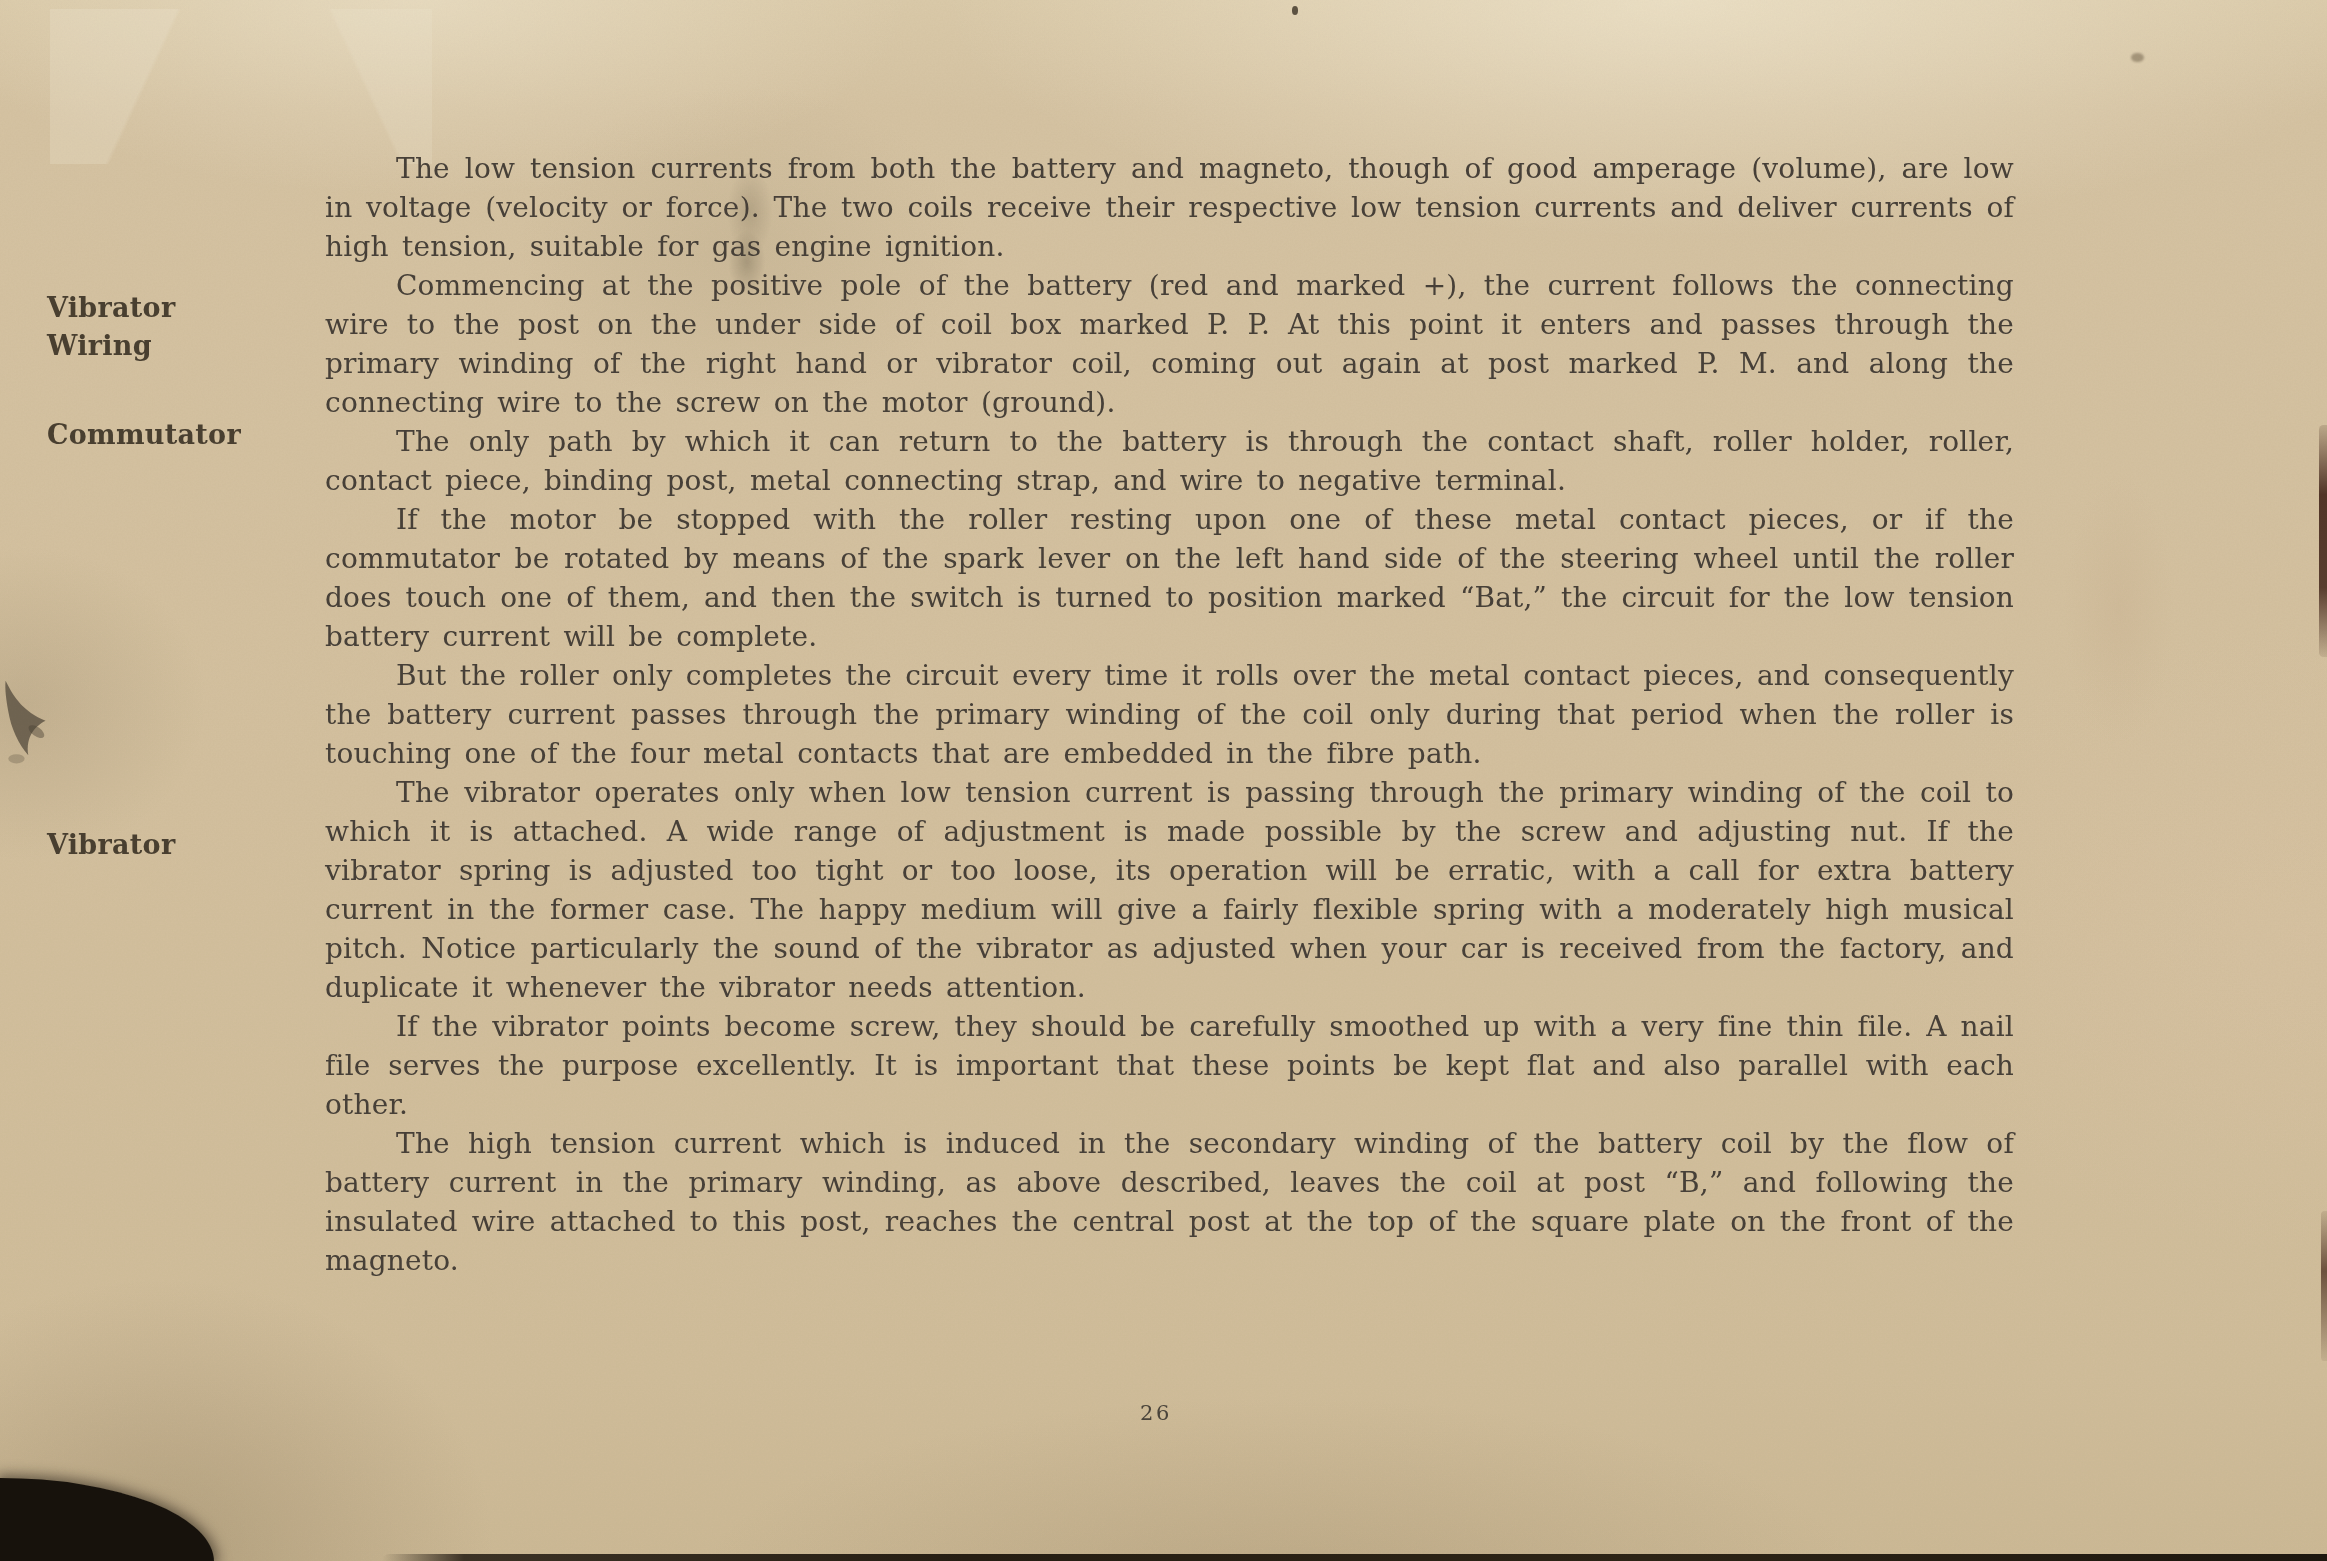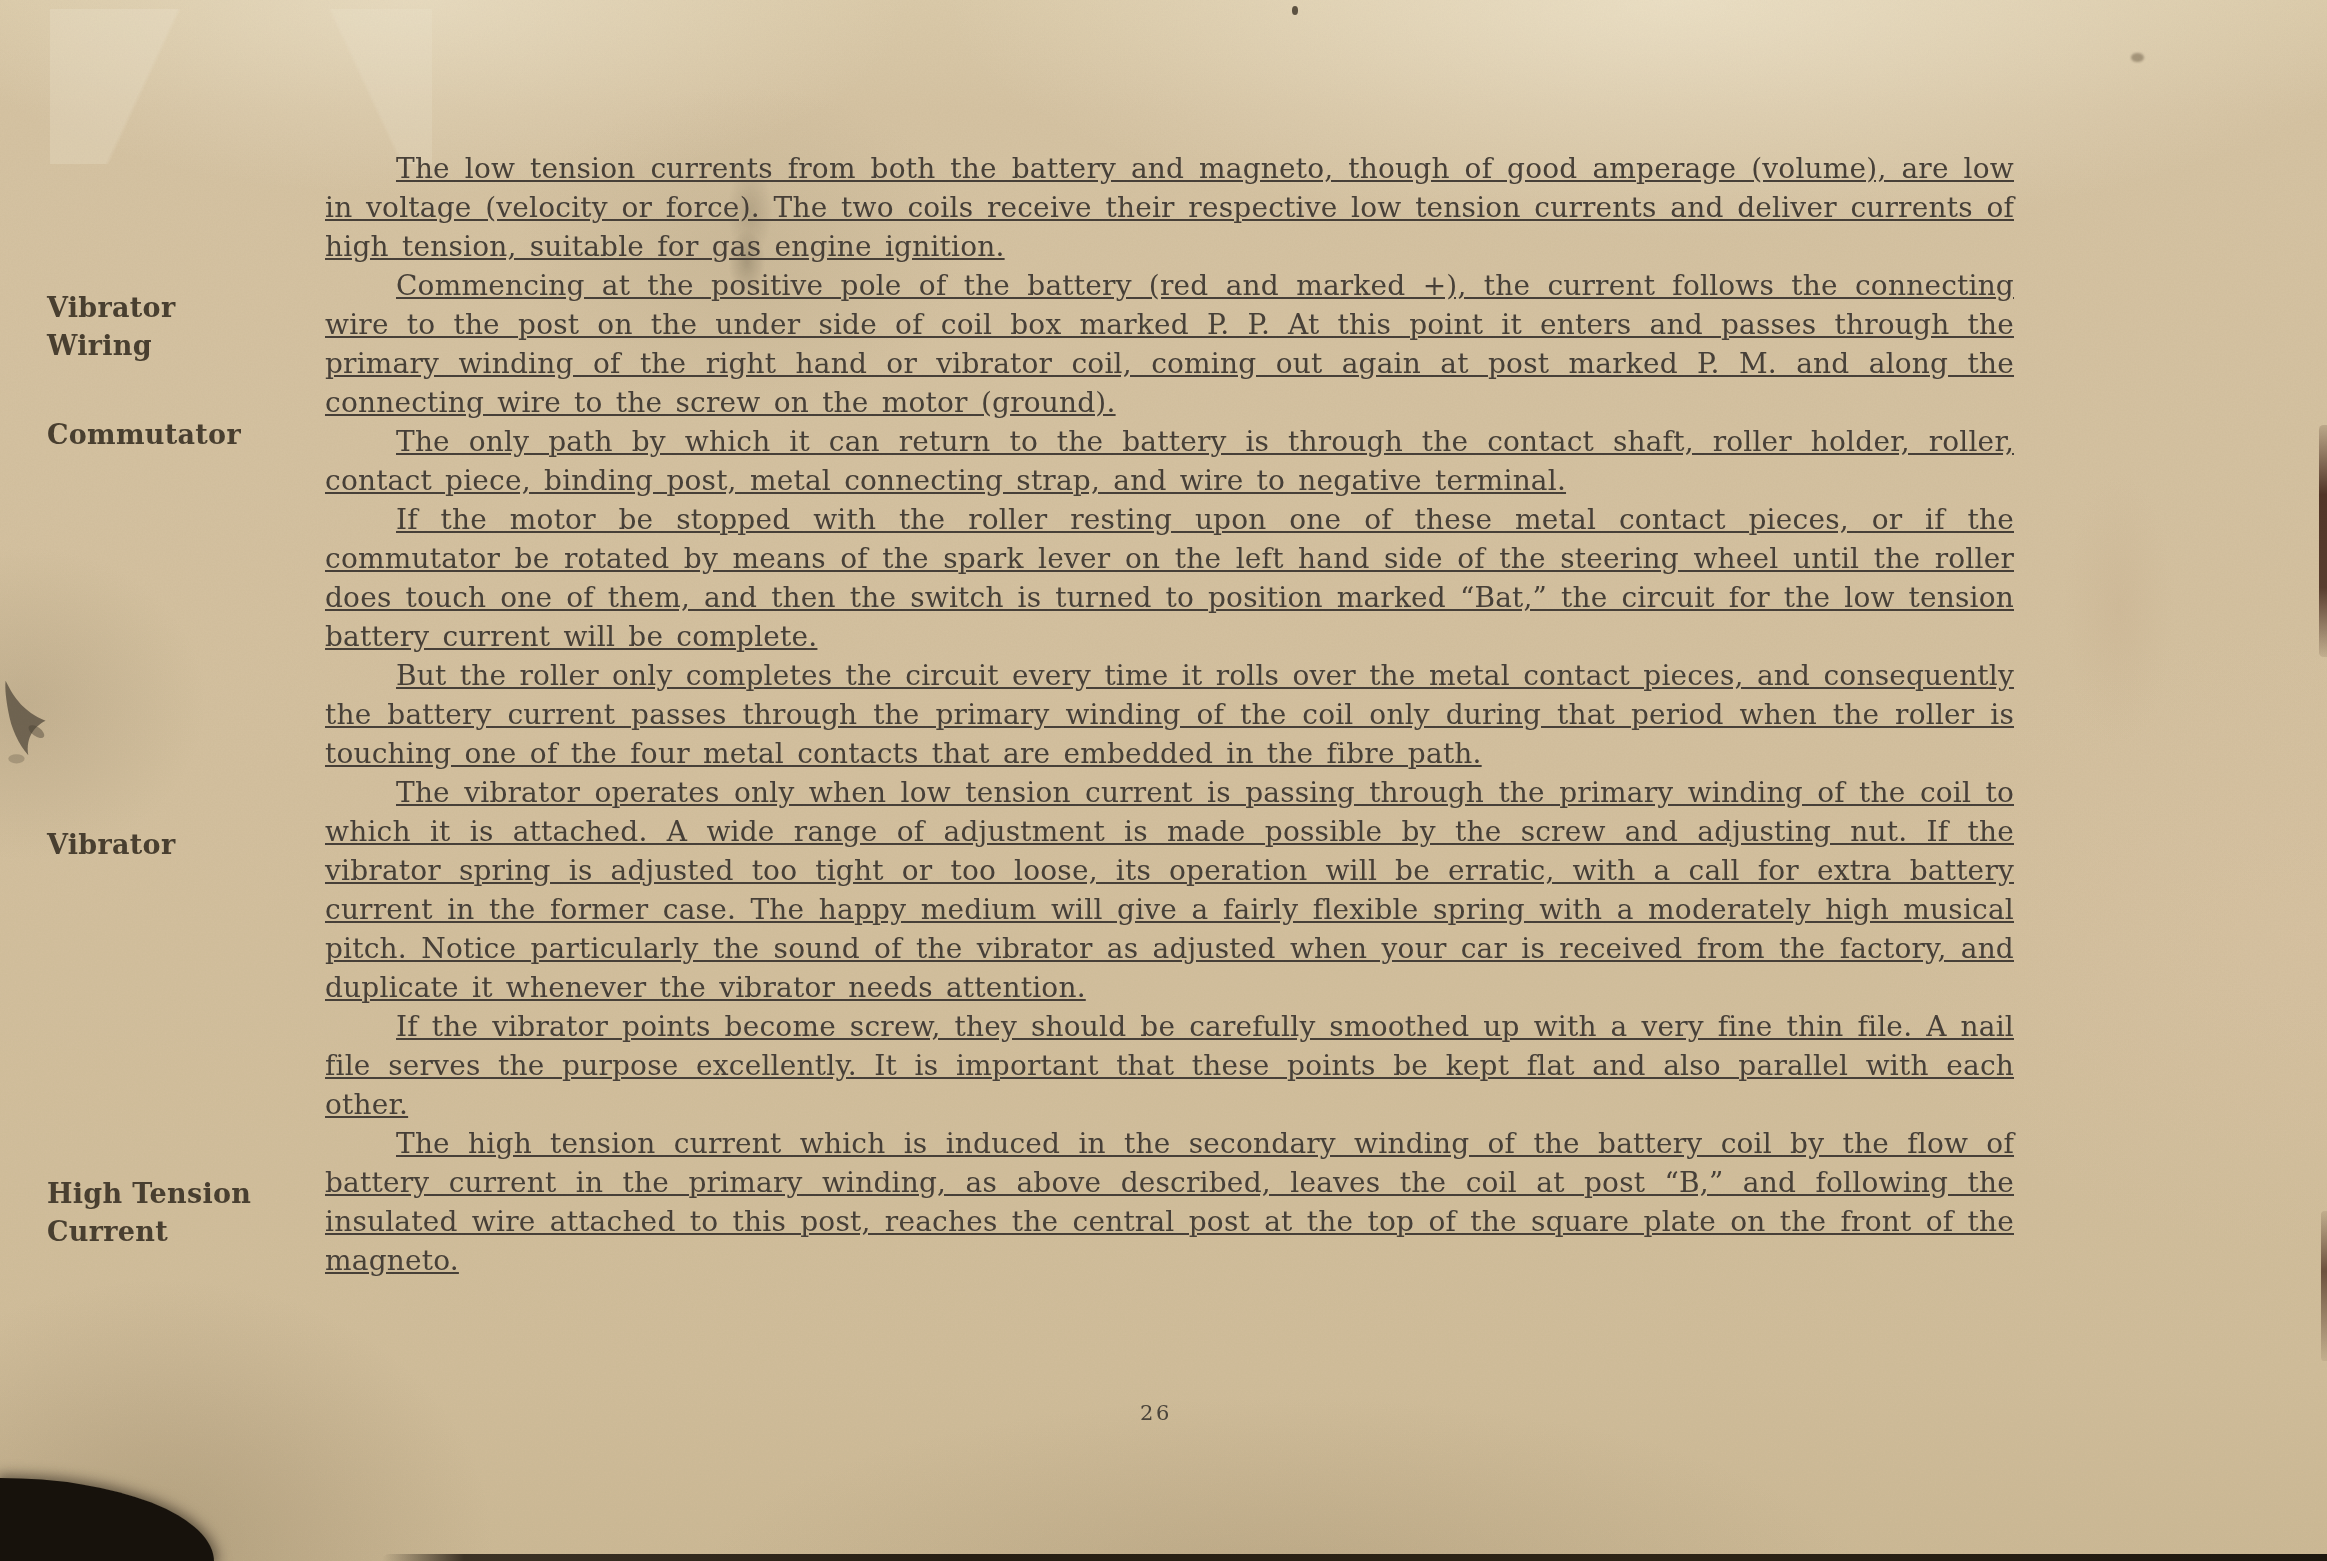--- a/index.html
+++ b/index.html
@@ -26,21 +26,21 @@
                linear-gradient(245deg, rgba(240,233,214,0.4) 0 22%, rgba(240,233,214,0) 23%);
     opacity:.5;pointer-events:none;
   }
   .main-text{
     position:absolute;left:325px;top:149px;width:1689px;
     color:#474038;
     font-size:28px;line-height:39px;
     text-align:justify;
     text-rendering:optimizeLegibility;
   }
-  .main-text p{margin:0;text-indent:71px;word-spacing:4.1px;letter-spacing:0.2px;text-decoration:underline;}
+  .main-text p{margin:0;text-indent:71px;word-spacing:4.1px;letter-spacing:0.2px;}
   .margin-note{
     position:absolute;left:47px;width:273px;
     color:#493f30;font-weight:bold;font-size:27px;line-height:38px;
     letter-spacing:0.3px;
   }
   .mn-battery{top:289px;}
   .mn-commutator{top:416px;}
   .mn-vibrator{top:826px;}
   .mn-hightension{top:1175px;}
   .page-number{
@@ -99,24 +99,20 @@
   </div>
 
   <div class="margin-note mn-commutator">
     <div>Commutator</div>
   </div>
 
   <div class="margin-note mn-vibrator">
     <div>Vibrator</div>
   </div>
 
-  <div class="margin-note mn-hightension">
-    <div>High Tension</div>
-    <div>Current</div>
-  </div>
 
   <div class="main-text">
     <p>The low tension currents from both the battery and magneto, though of good amperage (volume), are low in voltage (velocity or force).  The two coils receive their respective low tension currents and deliver currents of high tension, suitable for gas engine ignition.</p>
     <p>Commencing at the positive pole of the battery (red and marked +), the current follows the connecting wire to the post on the under side of coil box marked P. P.  At this point it enters and passes through the primary winding of the right hand or vibrator coil, coming out again at post marked P. M. and along the connecting wire to the screw on the motor (ground).</p>
     <p>The only path by which it can return to the battery is through the contact shaft, roller holder, roller, contact piece, binding post, metal connecting strap, and wire to negative terminal.</p>
     <p>If the motor be stopped with the roller resting upon one of these metal contact pieces, or if the commutator be rotated by means of the spark lever on the left hand side of the steering wheel until the roller does touch one of them, and then the switch is turned to position marked “Bat,” the circuit for the low tension battery current will be complete.</p>
     <p>But the roller only completes the circuit every time it rolls over the metal contact pieces, and consequently the battery current passes through the primary winding of the coil only during that period when the roller is touching one of the four metal contacts that are embedded in the fibre path.</p>
     <p>The vibrator operates only when low tension current is passing through the primary winding of the coil to which it is attached.  A wide range of adjustment is made possible by the screw and adjusting nut.  If the vibrator spring is adjusted too tight or too loose, its operation will be erratic, with a call for extra battery current in the former case.  The happy medium will give a fairly flexible spring with a moderately high musical pitch.  Notice particularly the sound of the vibrator as adjusted when your car is received from the factory, and duplicate it whenever the vibrator needs attention.</p>
     <p>If the vibrator points become screw, they should be carefully smoothed up with a very fine thin file.  A nail file serves the purpose excellently.  It is important that these points be kept flat and also parallel with each other.</p>
     <p>The high tension current which is induced in the secondary winding of the battery coil by the flow of battery current in the primary winding, as above described, leaves the coil at post “B,” and following the insulated wire attached to this post, reaches the central post at the top of the square plate on the front of the magneto.</p>

